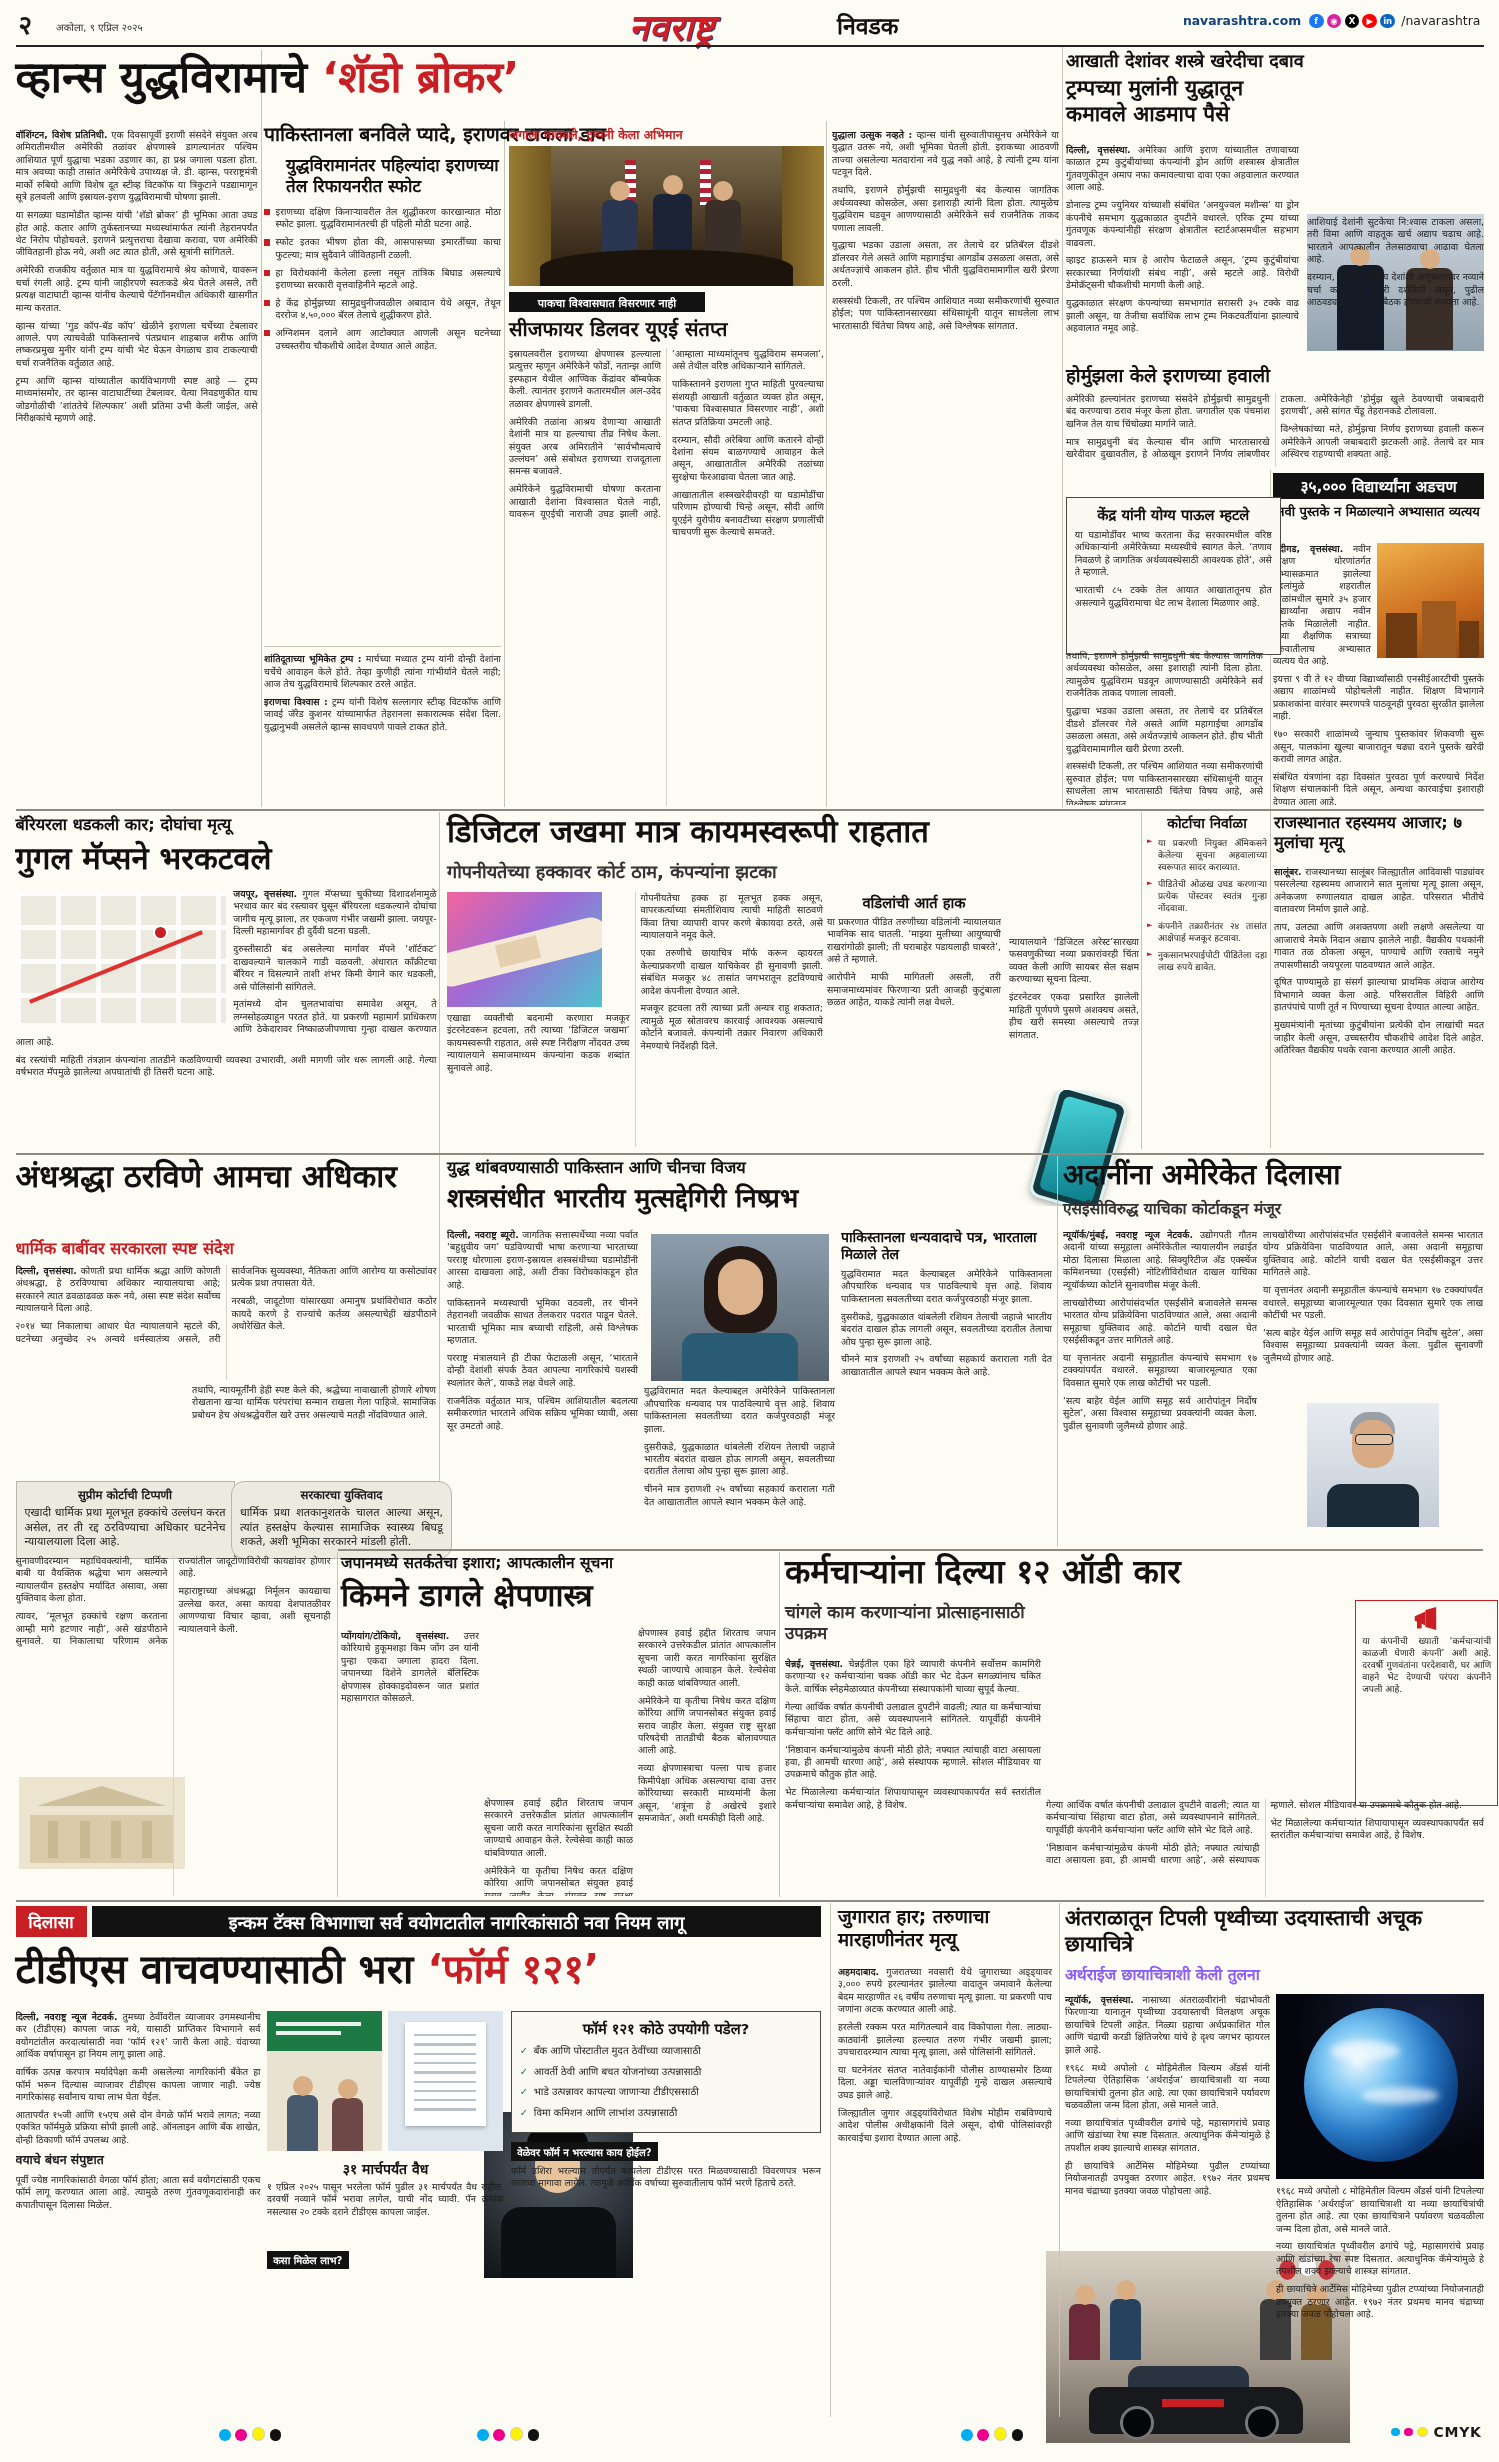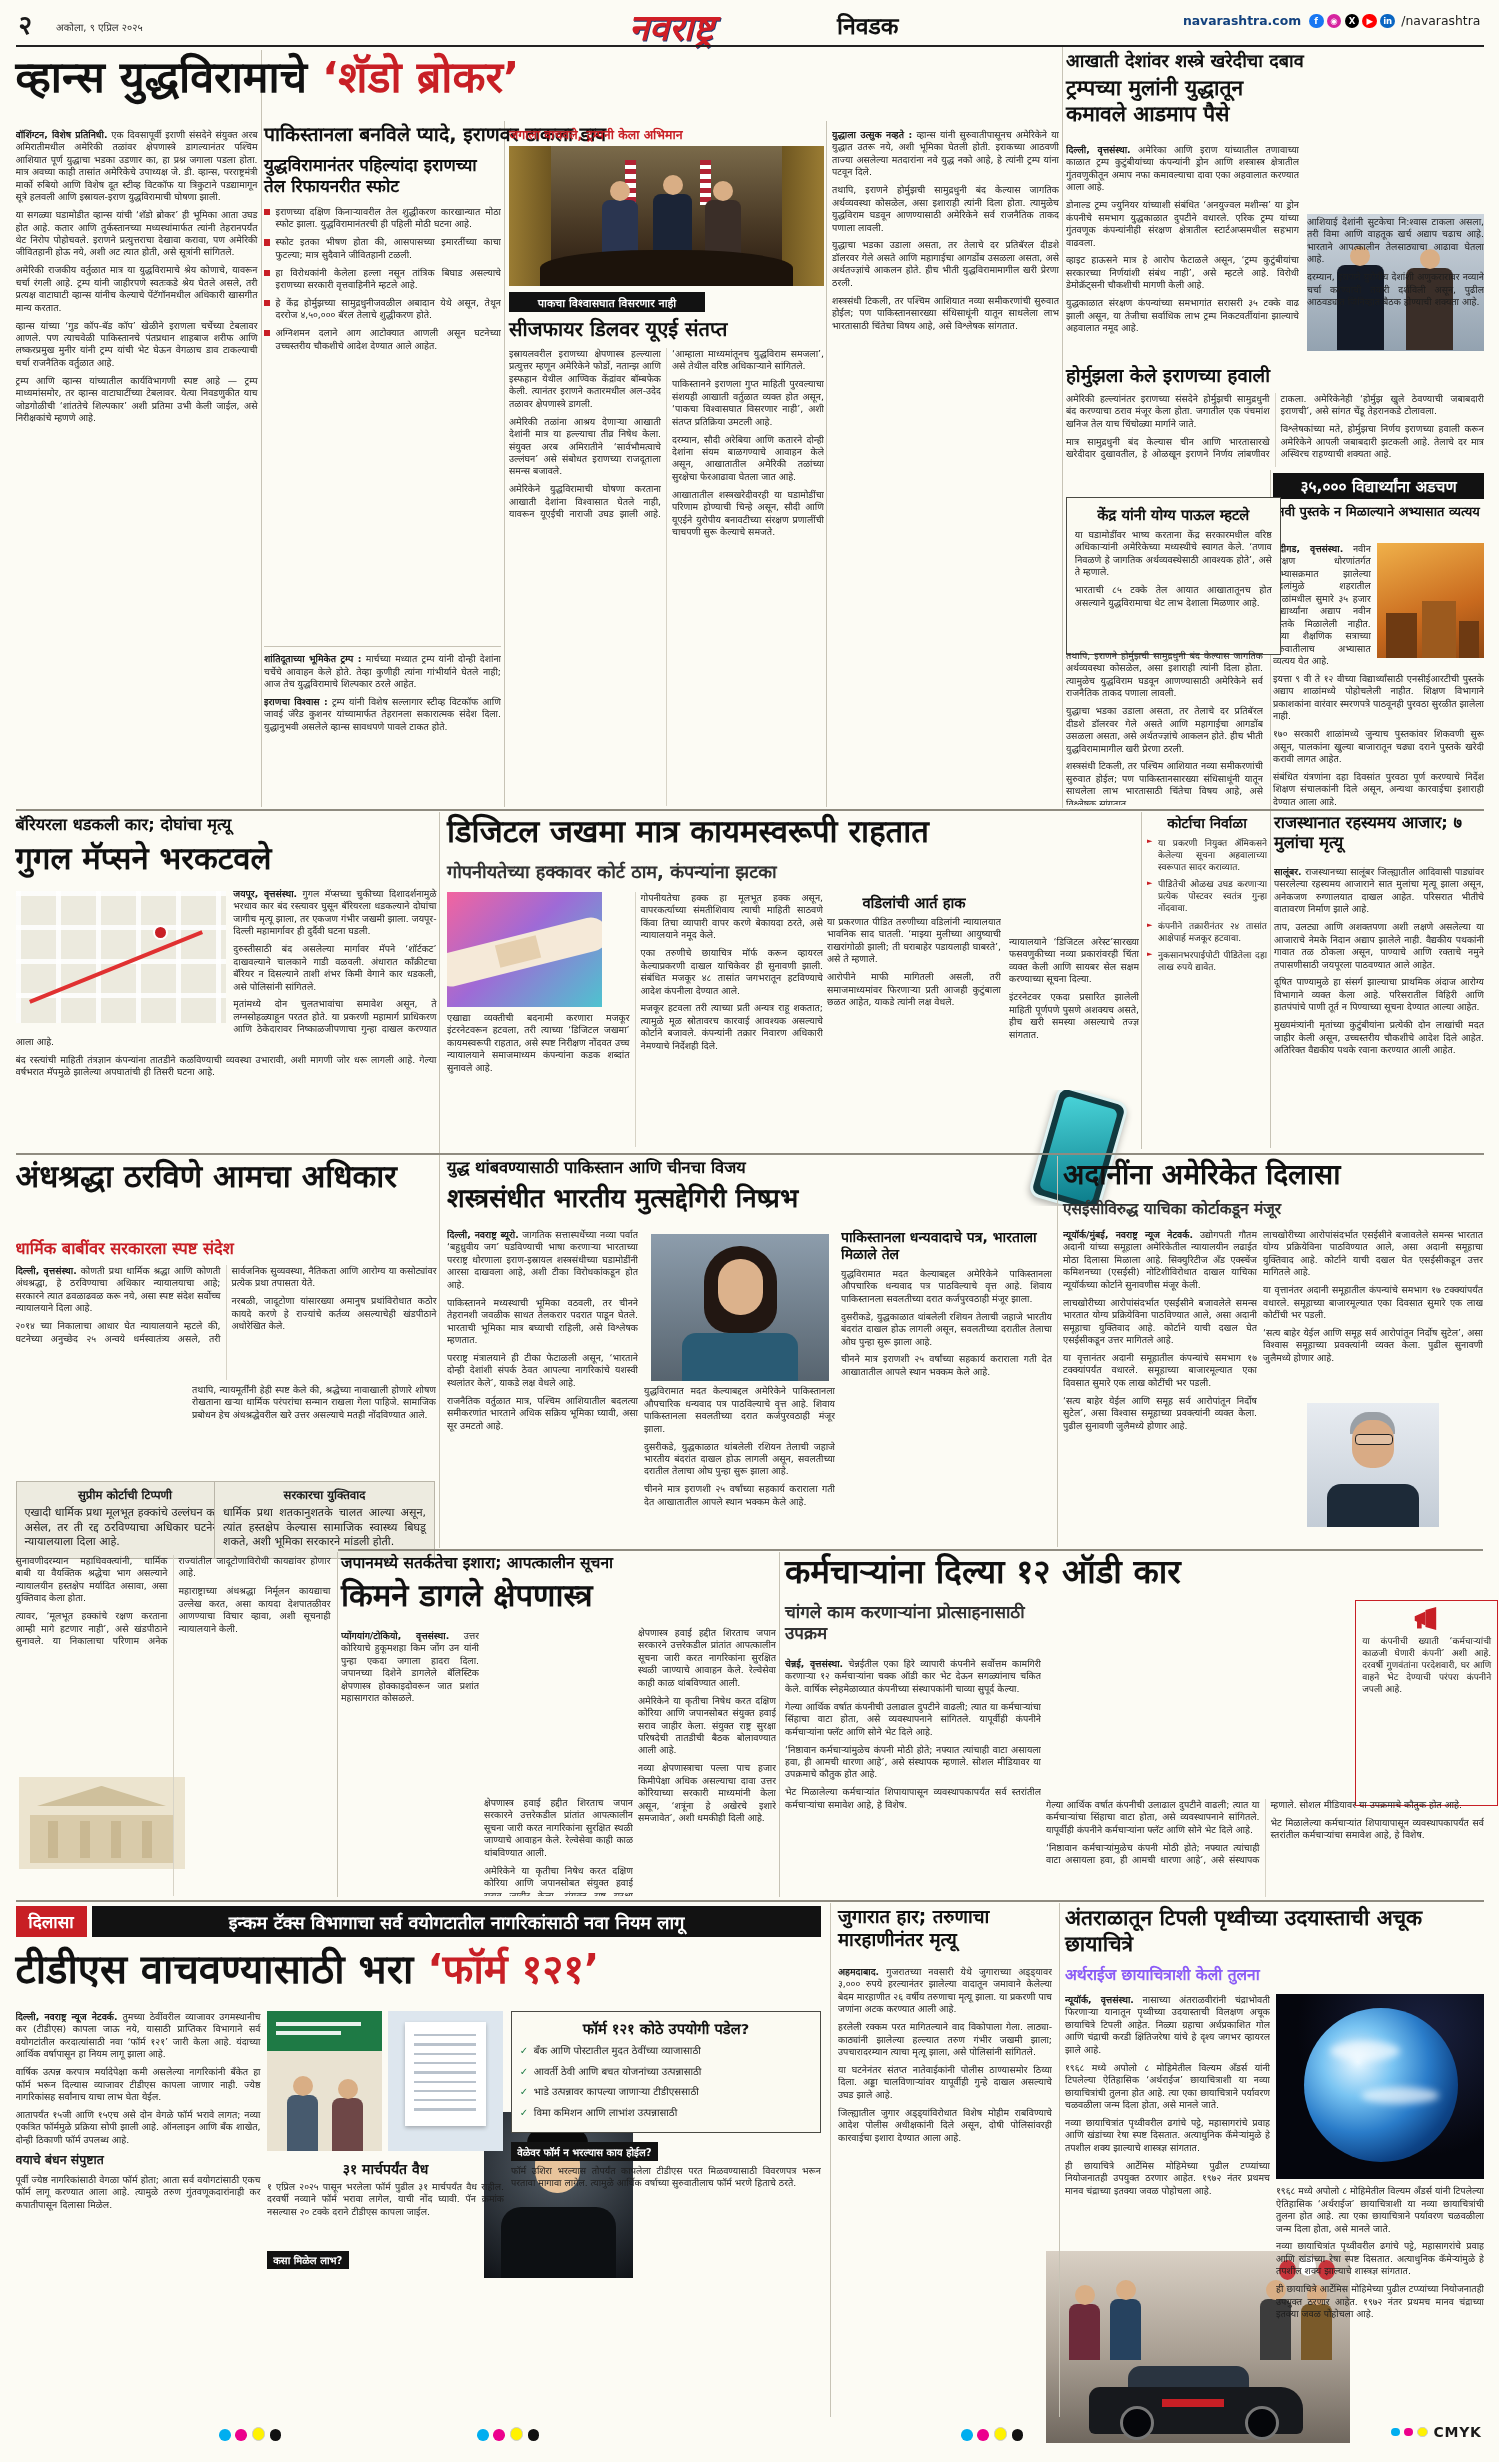--- a/index.html
+++ b/index.html
@@ -120,21 +120,21 @@
     <p><b class="byline">वॉशिंग्टन, विशेष प्रतिनिधी.</b> <span>एक दिवसापूर्वी इराणी संसदेने संयुक्त अरब अमिरातीमधील अमेरिकी तळांवर क्षेपणास्त्रे डागल्यानंतर पश्चिम आशियात पूर्ण युद्धाचा भडका उडणार का, हा प्रश्न जगाला पडला होता. मात्र अवघ्या काही तासांत अमेरिकेचे उपाध्यक्ष जे. डी. व्हान्स, परराष्ट्रमंत्री मार्को रुबियो आणि विशेष दूत स्टीव्ह विटकॉफ या त्रिकुटाने पडद्यामागून सूत्रे हलवली आणि इस्रायल-इराण युद्धविरामाची घोषणा झाली.</span></p>
     <div>
         <p>या सगळ्या घडामोडीत व्हान्स यांची ‘शॅडो ब्रोकर’ ही भूमिका आता उघड होत आहे. कतार आणि तुर्कस्तानच्या मध्यस्थांमार्फत त्यांनी तेहरानपर्यंत थेट निरोप पोहोचवले. इराणने प्रत्युत्तराचा देखावा करावा, पण अमेरिकी जीवितहानी होऊ नये, अशी अट त्यात होती, असे सूत्रांनी सांगितले.</p>
         <p>अमेरिकी राजकीय वर्तुळात मात्र या युद्धविरामाचे श्रेय कोणाचे, यावरून चर्चा रंगली आहे. ट्रम्प यांनी जाहीरपणे स्वतःकडे श्रेय घेतले असले, तरी प्रत्यक्ष वाटाघाटी व्हान्स यांनीच केल्याचे पेंटॅगॉनमधील अधिकारी खासगीत मान्य करतात.</p>
         <p>व्हान्स यांच्या ‘गुड कॉप-बॅड कॉप’ खेळीने इराणला चर्चेच्या टेबलावर आणले. पण त्याचवेळी पाकिस्तानचे पंतप्रधान शाहबाज शरीफ आणि लष्करप्रमुख मुनीर यांनी ट्रम्प यांची भेट घेऊन वेगळाच डाव टाकल्याची चर्चा राजनैतिक वर्तुळात आहे.</p>
         <p>ट्रम्प आणि व्हान्स यांच्यातील कार्यविभागणी स्पष्ट आहे — ट्रम्प माध्यमांसमोर, तर व्हान्स वाटाघाटींच्या टेबलावर. येत्या निवडणुकीत याच जोडगोळीची ‘शांततेचे शिल्पकार’ अशी प्रतिमा उभी केली जाईल, असे निरीक्षकांचे म्हणणे आहे.</p>
       </div>
   </div>
 
   <div class="abs" style="left:264px;top:155px;width:237px;">
-    <div class="hl" style="font-size:17px;margin-bottom:6.2px;">युद्धविरामानंतर पहिल्यांदा इराणच्या तेल रिफायनरीत स्फोट</div>
+    <div class="hl" style="font-size:17px;margin-bottom:6.2px;margin-left:22px;">युद्धविरामानंतर पहिल्यांदा इराणच्या तेल रिफायनरीत स्फोट</div>
   </div>
   <div class="abs body-text sq-list" style="left:264px;top:206px;width:237px;height:435px;">
       <p>इराणच्या दक्षिण किनाऱ्यावरील तेल शुद्धीकरण कारखान्यात मोठा स्फोट झाला. युद्धविरामानंतरची ही पहिली मोठी घटना आहे.</p>
       <p>स्फोट इतका भीषण होता की, आसपासच्या इमारतींच्या काचा फुटल्या; मात्र सुदैवाने जीवितहानी टळली.</p>
       <p>हा विरोधकांनी केलेला हल्ला नसून तांत्रिक बिघाड असल्याचे इराणच्या सरकारी वृत्तवाहिनीने म्हटले आहे.</p>
       <p>हे केंद्र होर्मुझच्या सामुद्रधुनीजवळील अबादान येथे असून, तेथून दररोज ४,५०,००० बॅरल तेलाचे शुद्धीकरण होते.</p>
       <p>अग्निशमन दलाने आग आटोक्यात आणली असून घटनेच्या उच्चस्तरीय चौकशीचे आदेश देण्यात आले आहेत.</p>
     </div>
   <div class="abs body-text" style="left:264px;top:646px;width:237px;height:160px;border-top:0.8px solid #c7c3b5;padding-top:6.2px;">
     <p><b>शांतिदूताच्या भूमिकेत ट्रम्प :</b> <span>मार्चच्या मध्यात ट्रम्प यांनी दोन्ही देशांना चर्चेचे आवाहन केले होते. तेव्हा कुणीही त्यांना गांभीर्याने घेतले नाही; आज तेच युद्धविरामाचे शिल्पकार ठरले आहेत.</span></p>
@@ -322,21 +322,21 @@
       <div class="col" style="left:92px;"></div>
       <div class="col" style="left:123px;"></div>
   </div>
   <div class="abs body-text" style="left:192px;top:1384px;width:244px;height:92px;">
     <p><span>तथापि, न्यायमूर्तींनी हेही स्पष्ट केले की, श्रद्धेच्या नावाखाली होणारे शोषण रोखताना खऱ्या धार्मिक परंपरांचा सन्मान राखला गेला पाहिजे. सामाजिक प्रबोधन हेच अंधश्रद्धेवरील खरे उत्तर असल्याचे मतही नोंदविण्यात आले.</span></p>
   </div>
   <div class="abs gbox" style="left:15.5px;top:1481px;width:203px;height:65px;">
     <h4>सुप्रीम कोर्टाची टिप्पणी</h4>
     <p>एखादी धार्मिक प्रथा मूलभूत हक्कांचे उल्लंघन करत असेल, तर ती रद्द ठरविण्याचा अधिकार घटनेनेच न्यायालयाला दिला आहे.</p>
   </div>
-  <div class="abs gbox" style="left:214px;top:1481px;width:205px;height:65px;">
+  <div class="abs gbox" style="left:231px;top:1481px;width:205px;height:65px;border-radius:13px;">
     <h4>सरकारचा युक्तिवाद</h4>
     <p>धार्मिक प्रथा शतकानुशतके चालत आल्या असून, त्यांत हस्तक्षेप केल्यास सामाजिक स्वास्थ्य बिघडू शकते, अशी भूमिका सरकारने मांडली होती.</p>
   </div>
 
   <div class="abs hl ctr" style="left:447px;top:1158px;width:605px;font-size:16.3px;">युद्ध थांबवण्यासाठी पाकिस्तान आणि चीनचा विजय</div>
   <div class="abs hl ctr" style="left:447px;top:1183px;width:605px;font-size:26px;">शस्त्रसंधीत भारतीय मुत्सद्देगिरी निष्प्रभ</div>
   <div class="abs body-text" style="left:447px;top:1229px;width:191px;height:318px;">
     <p><b class="byline">दिल्ली, नवराष्ट्र ब्यूरो.</b> <span>जागतिक सत्तास्पर्धेच्या नव्या पर्वात ‘बहुध्रुवीय जग’ घडविण्याची भाषा करणाऱ्या भारताच्या परराष्ट्र धोरणाला इराण-इस्रायल शस्त्रसंधीच्या घडामोडींनी आरसा दाखवला आहे, अशी टीका विरोधकांकडून होत आहे.</span></p>
     <div>
         <p>पाकिस्तानने मध्यस्थाची भूमिका वठवली, तर चीनने तेहरानशी जवळीक साधत तेलकरार पदरात पाडून घेतले. भारताची भूमिका मात्र बघ्याची राहिली, असे विश्लेषक म्हणतात.</p>

